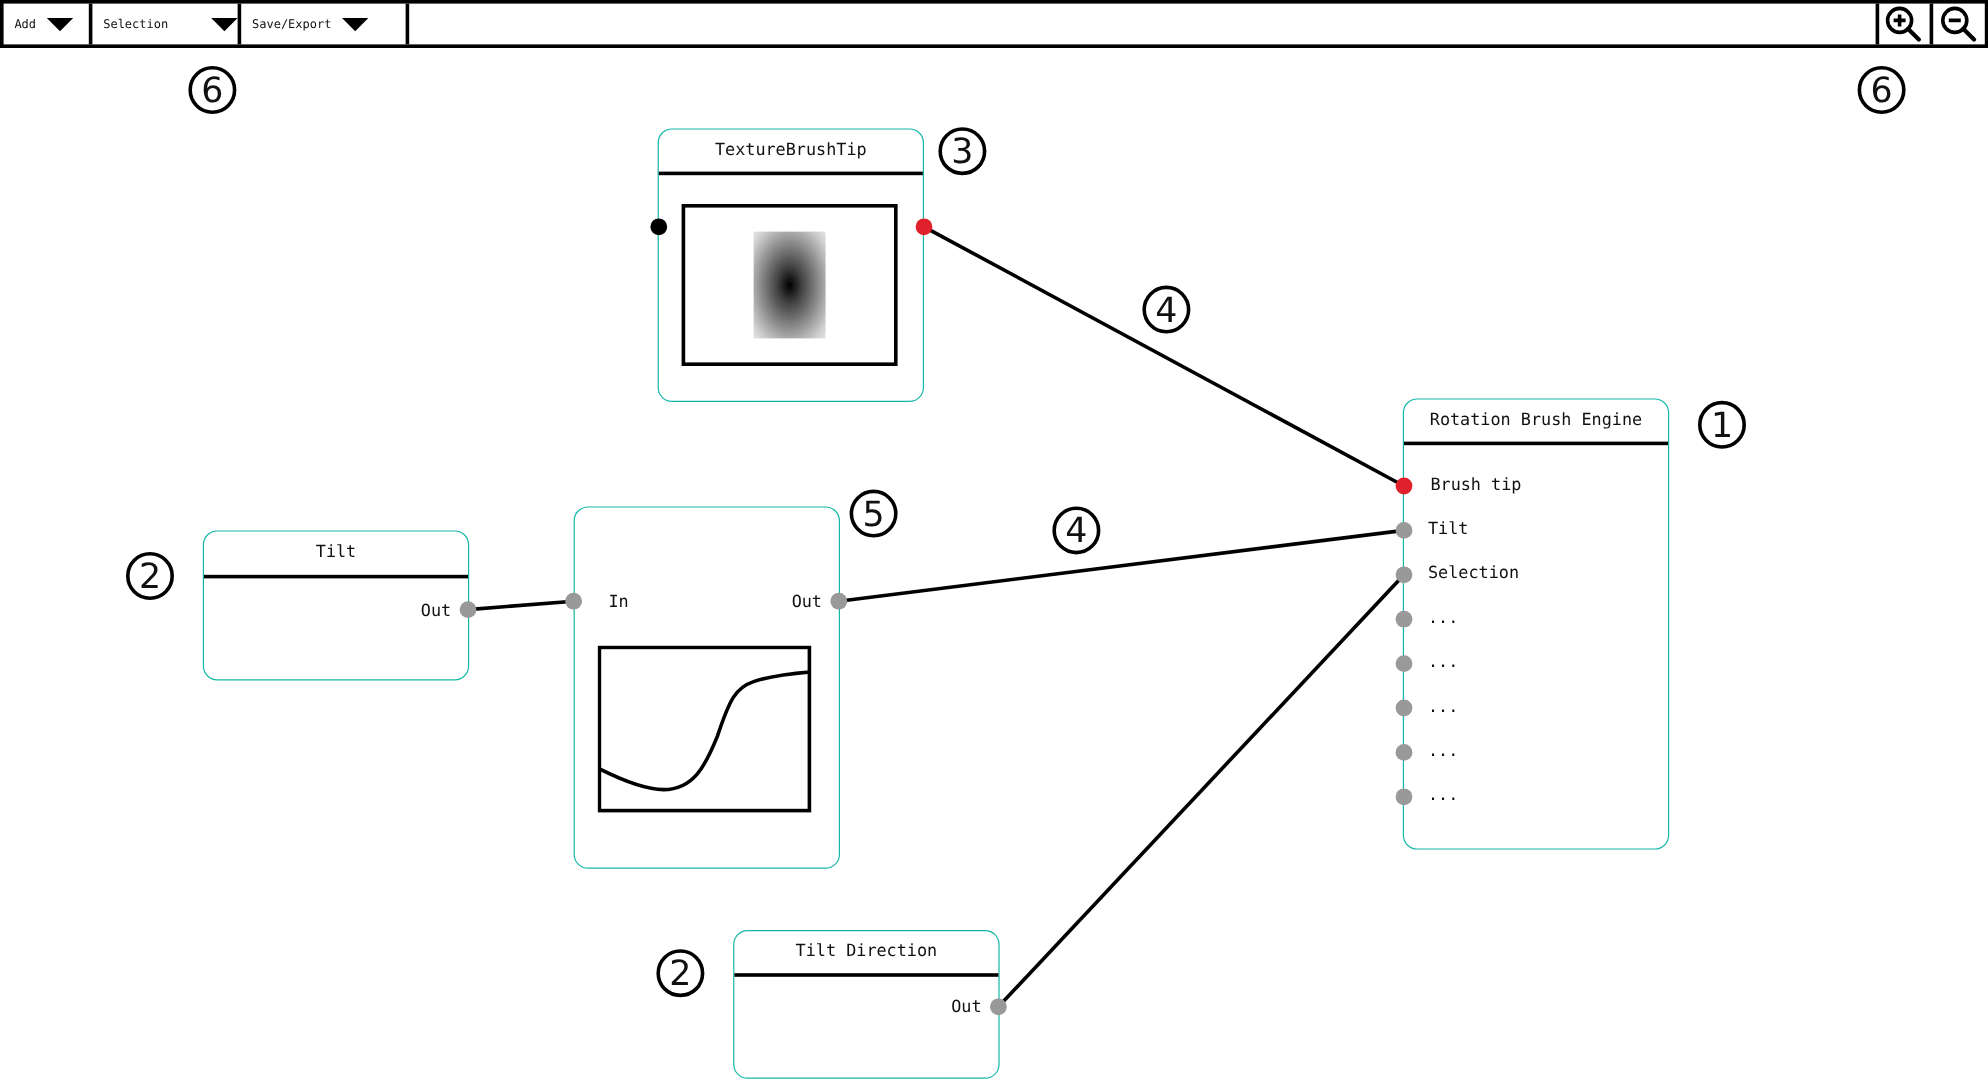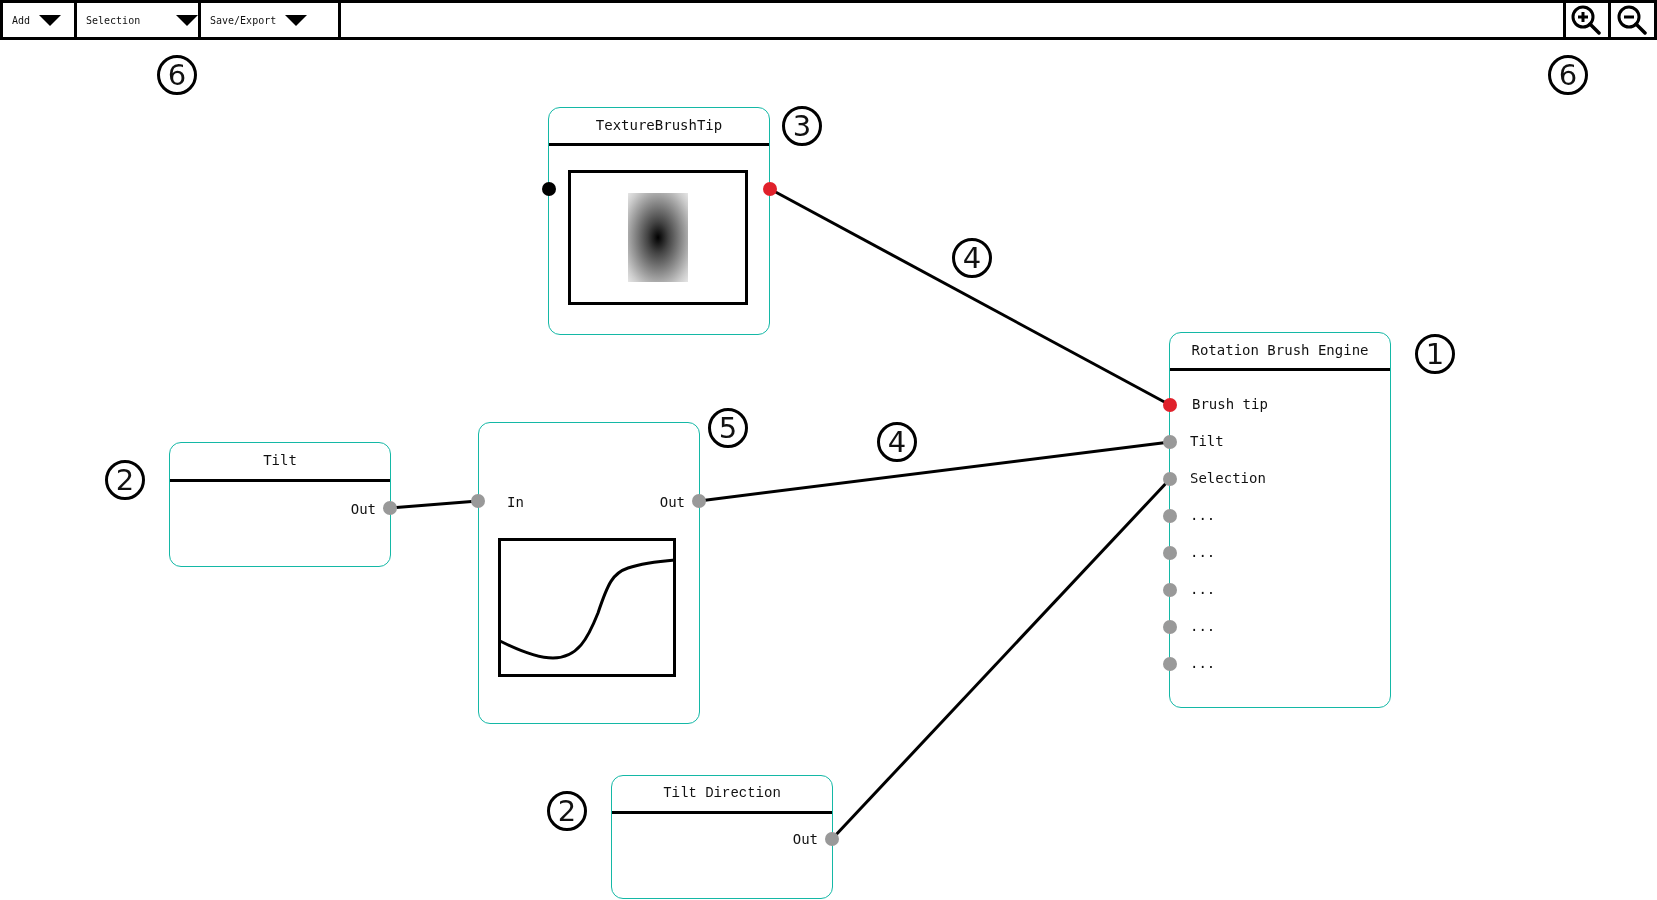--- a/index.html
+++ b/index.html
@@ -131,18 +131,18 @@
   <span class="port-label" style="right:14px;top:71px;">Out</span>
   <svg style="position:absolute;left:19px;top:115px;" width="179" height="140" viewBox="0 0 179 140">
     <rect x="1.5" y="1.5" width="175" height="136" fill="#fff" stroke="#000" stroke-width="3"></rect>
     <path d="M 2 103 C 20 112, 40 120, 55 120 C 80 120, 90 100, 100 75 C 110 45, 115 35, 130 30 C 145 25, 165 23, 177 22" fill="none" stroke="#000" stroke-width="3"></path>
   </svg>
 </div>
 <div class="port" style="left:478px;top:501px;"></div>
 <div class="port" style="left:699px;top:501px;"></div>
 
 <div class="node" style="left:611px;top:775px;width:222px;height:124px;">
-  <div class="hdr" style="height:38px;line-height:34px;font-family:Liberation Mono, monospace;">
+  <div class="hdr" style="height:38px;line-height:34px;">
     <span>Tilt Direction</span>
   </div>
   <span class="port-label" style="right:14px;top:55px;">Out</span>
 </div>
 <div class="port" style="left:832px;top:839px;"></div>
 
 </body></html>

